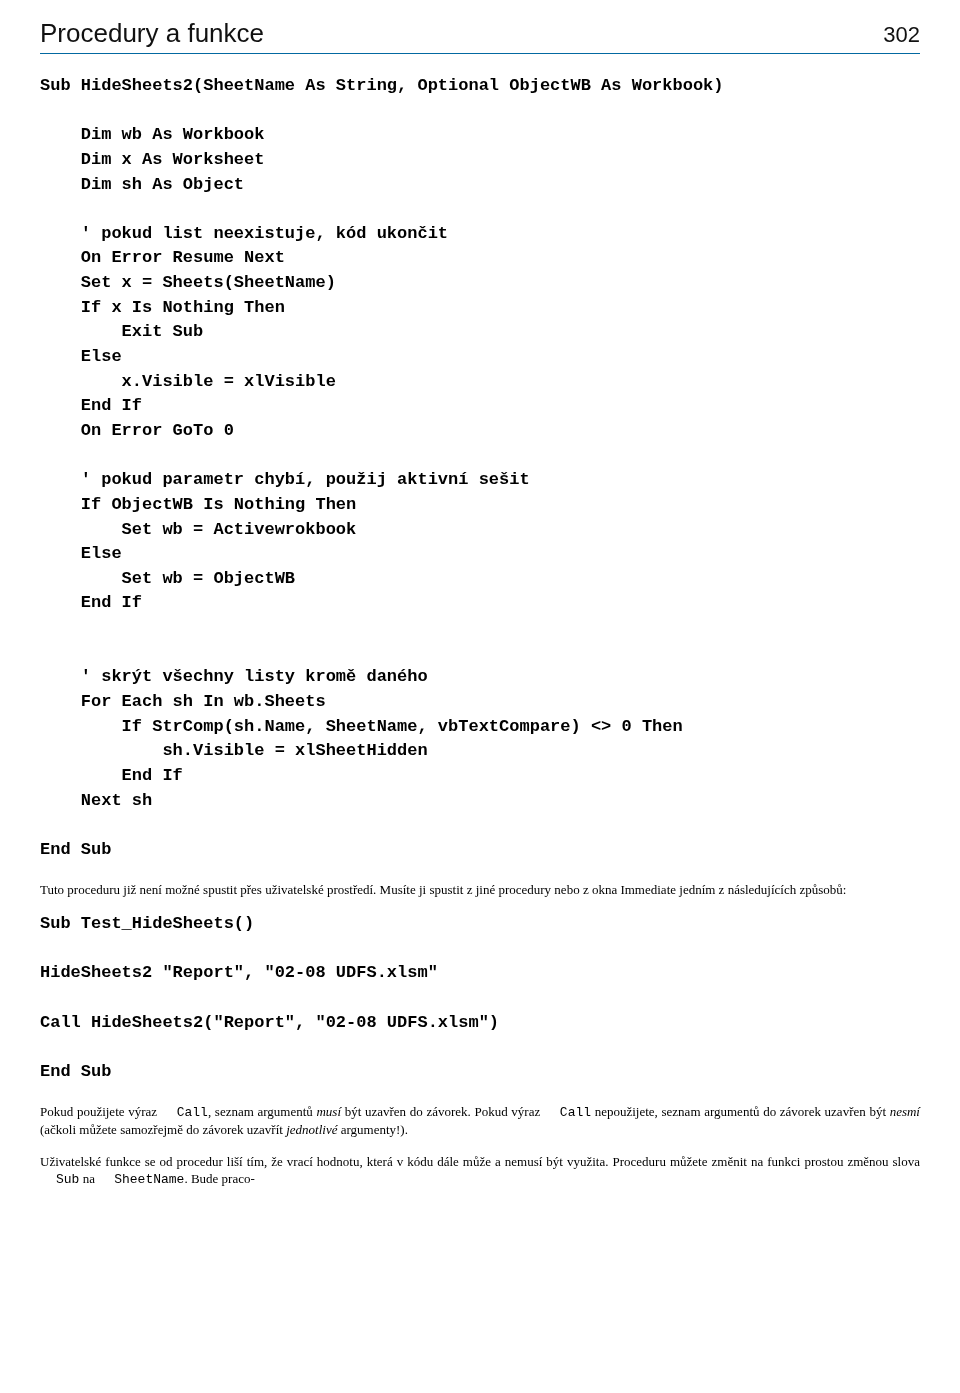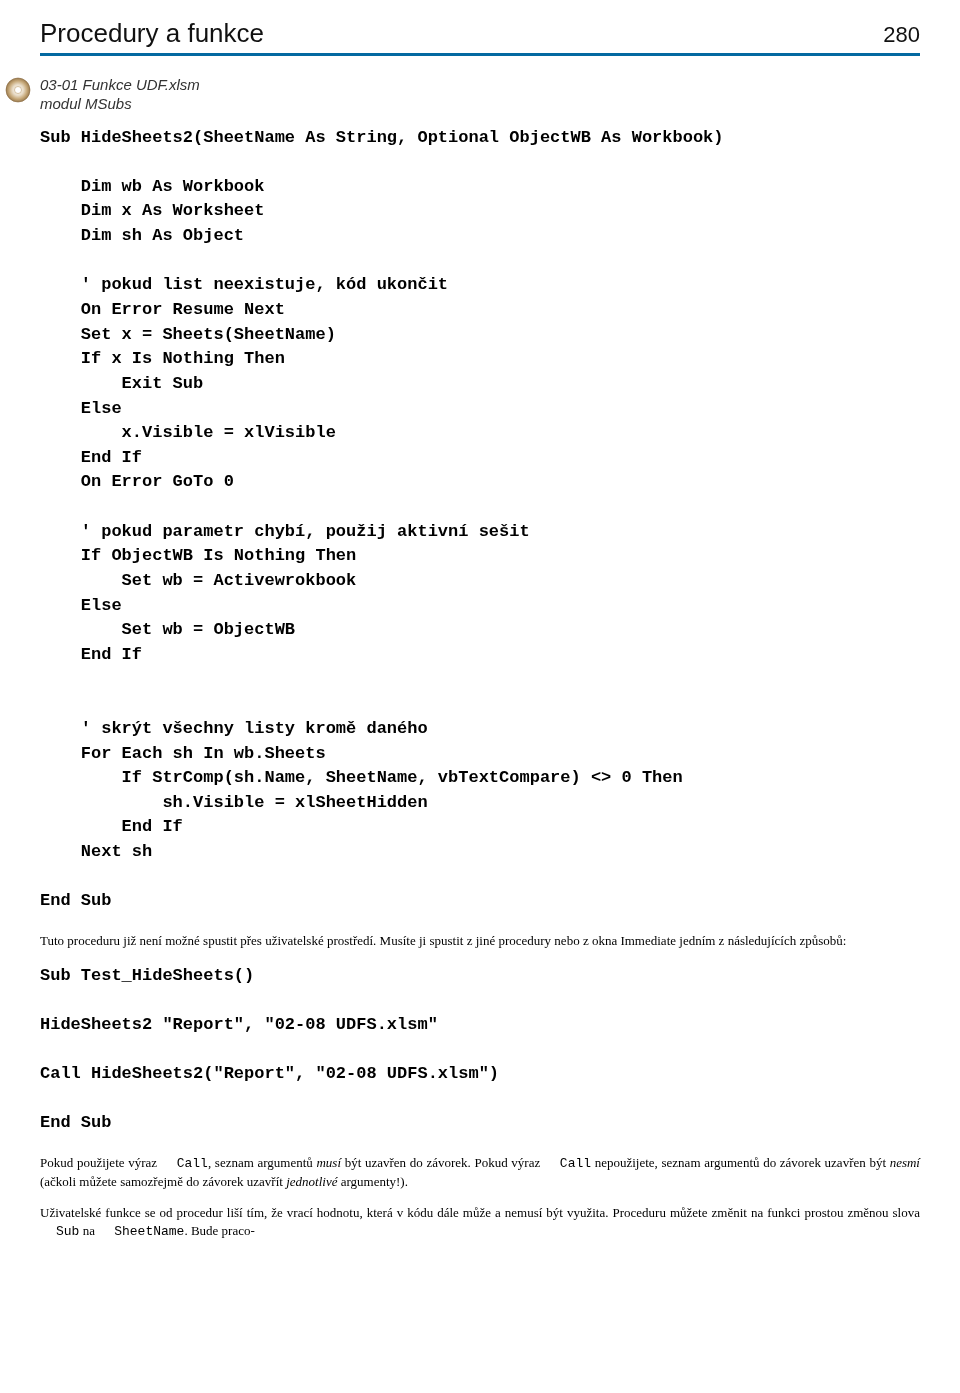--- a/index.html
+++ b/index.html
@@ -12,21 +12,21 @@
   }
   .page {
     padding: 18px 40px 40px 40px;
     box-sizing: border-box;
   }
   .header {
     display: flex;
     justify-content: space-between;
     align-items: baseline;
     padding-bottom: 4px;
-    border-bottom: 3px solid #0369a1;
+    border-bottom: 1px solid #0369a1;
     margin-bottom: 20px;
   }
   .header-title {
     font-family: Arial, Helvetica, sans-serif;
     font-size: 26px;
     font-weight: 400;
     color: #111;
   }
   .page-number {
     font-size: 22px;
@@ -69,43 +69,23 @@
     margin-left: 16px;
   }
   em.italic { font-style: italic; }
 </style>
 </head>
 <body>
 
 <div class="page">
   <div class="header">
     <div class="header-title">Procedury a funkce</div>
-    <div class="page-number">280</div>
+    <div class="page-number">302</div>
   </div>
 
-  <div class="file-meta">
-    <span class="disc-icon">
-      <svg width="28" height="28" viewBox="0 0 28 28">
-        <defs>
-          <radialGradient id="g1" cx="50%" cy="50%" r="50%">
-            <stop offset="0%" stop-color="#fff"></stop>
-            <stop offset="45%" stop-color="#e8dcc8"></stop>
-            <stop offset="75%" stop-color="#c7a97a"></stop>
-            <stop offset="100%" stop-color="#9a7b4f"></stop>
-          </radialGradient>
-        </defs>
-        <circle cx="14" cy="14" r="12" fill="url(#g1)" stroke="#8a6a40" stroke-width="0.6"></circle>
-        <circle cx="14" cy="14" r="3.5" fill="#fff" stroke="#bda070" stroke-width="0.6"></circle>
-      </svg>
-    </span>
-    <div class="file-meta-text">
-      <div>03-01 Funkce UDF.xlsm</div>
-      <div>modul MSubs</div>
-    </div>
-  </div>
 
   <pre class="code">Sub HideSheets2(SheetName As String, Optional ObjectWB As Workbook)
 
     Dim wb As Workbook
     Dim x As Worksheet
     Dim sh As Object
 
     ' pokud list neexistuje, kód ukončit
     On Error Resume Next
     Set x = Sheets(SheetName)

